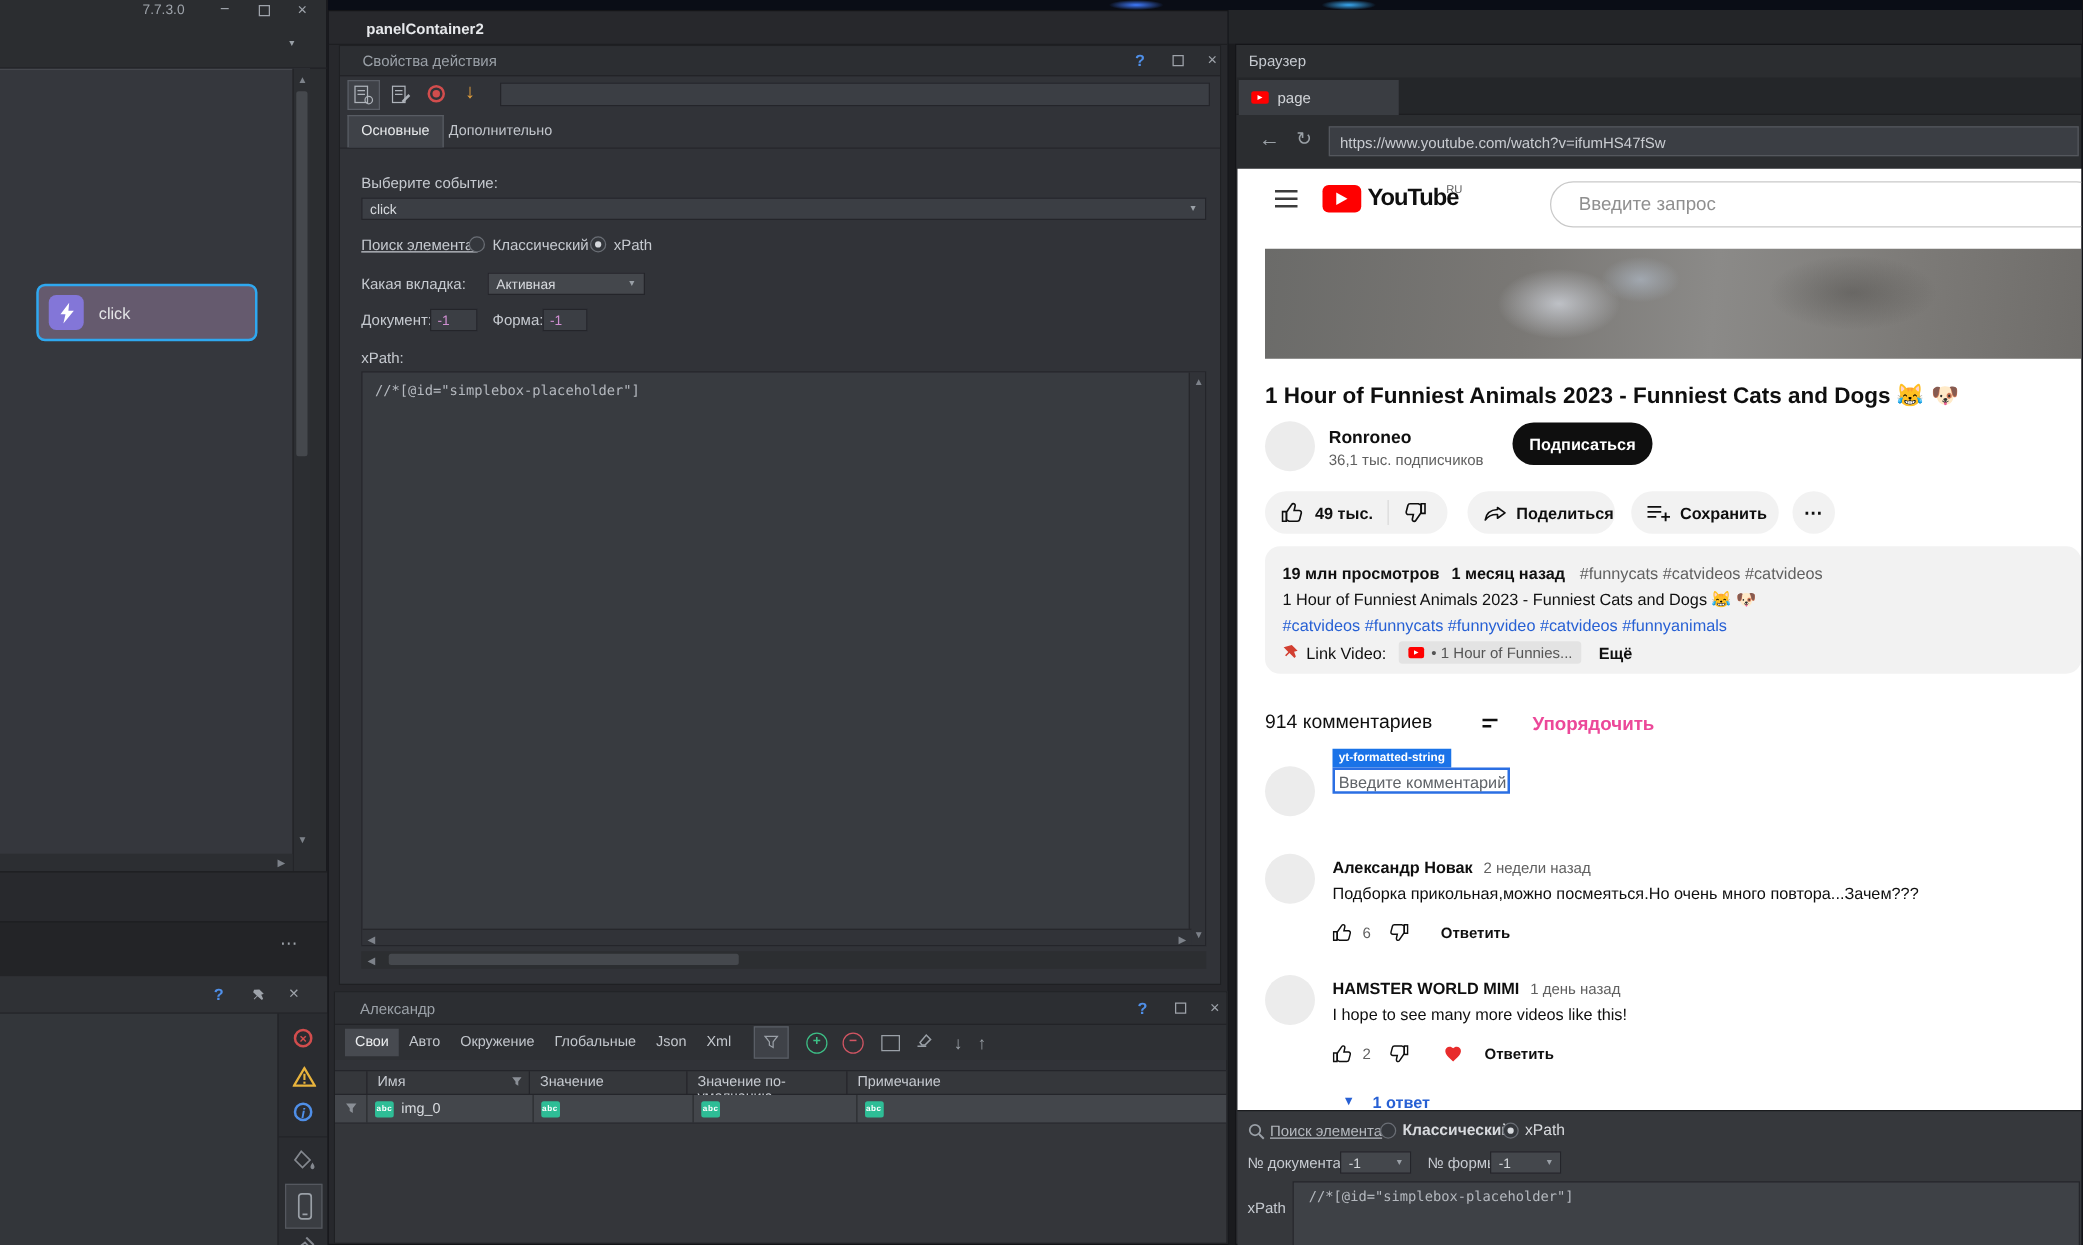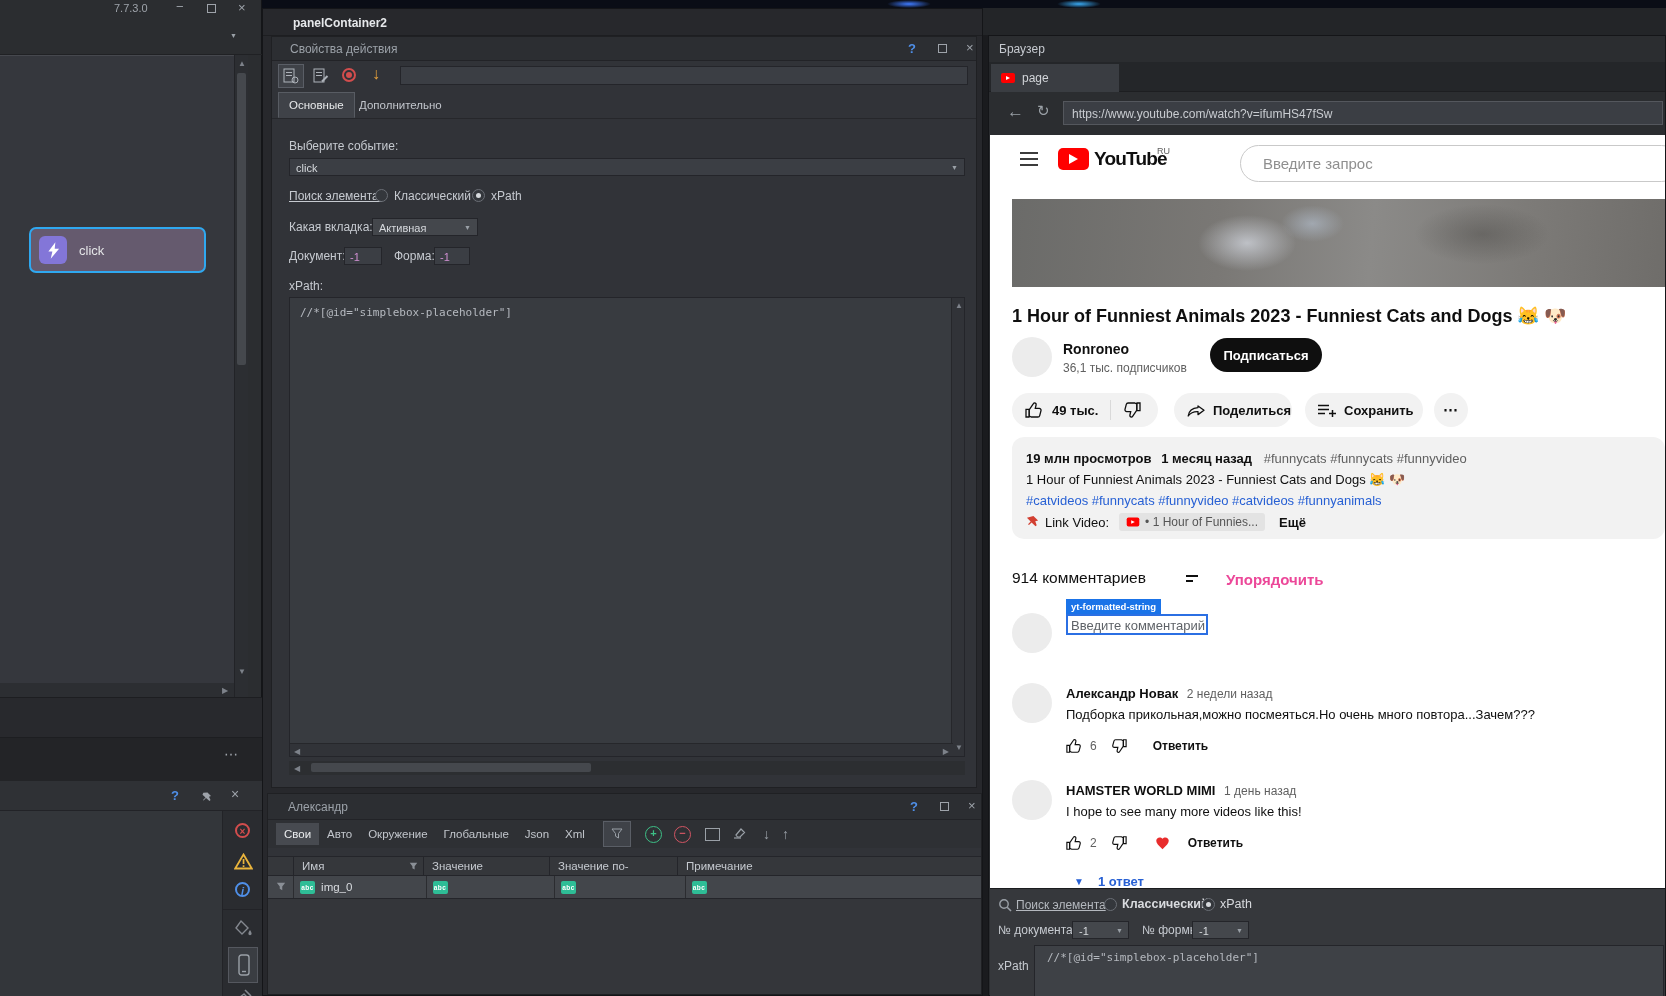--- a/index.html
+++ b/index.html
@@ -173,21 +173,21 @@
         <span class="abs chevg" style="right:6px;top:5px;">▼</span>
       </div>
 
       <span class="abs t12" style="left:17px;top:152px;text-decoration:underline;">Поиск элемента:</span>
       <span class="abs radio" style="left:103px;top:152px;"></span>
       <span class="abs t12" style="left:122px;top:152px;">Классический</span>
       <span class="abs radio on" style="left:200px;top:152px;"></span>
       <span class="abs t12" style="left:219px;top:152px;">xPath</span>
 
       <span class="abs t12" style="left:17px;top:183px;">Какая вкладка:</span>
-      <div class="abs darkfield" style="left:100px;top:181px;width:106px;height:18px;background:#44474c;">
+      <div class="abs darkfield" style="left:118px;top:181px;width:126px;height:18px;background:#44474c;">
         <span class="abs" style="left:6px;top:3px;">Активная</span>
         <span class="abs chevg" style="right:6px;top:5px;">▼</span>
       </div>
 
       <span class="abs t12" style="left:17px;top:212px;">Документ:</span>
       <div class="abs darkfield" style="left:72px;top:210px;width:38px;height:18px;">
         <span class="abs" style="left:5px;top:3px;color:#d08fd2;">-1</span>
       </div>
       <span class="abs t12" style="left:122px;top:212px;">Форма:</span>
       <div class="abs darkfield" style="left:162px;top:210px;width:36px;height:18px;">
@@ -375,21 +375,21 @@
         <span style="margin-left:7px;font-size:13px;font-weight:bold;">Сохранить</span>
       </div>
       <div class="abs pill" style="left:444px;top:258px;width:34px;height:34px;border-radius:50%;justify-content:center;">
         <span style="font-size:15px;font-weight:bold;letter-spacing:1px;">⋯</span>
       </div>
 
       <div class="abs" style="left:22px;top:302px;width:653px;height:102px;background:#f2f2f2;border-radius:12px;">
         <div class="abs" style="left:14px;top:14px;font-size:13px;color:#0f0f0f;">
           <span style="font-weight:bold;">19 млн просмотров</span>
           <span style="font-weight:bold;margin-left:6px;">1 месяц назад</span>
-          <span class="cgray" style="margin-left:8px;">#funnycats #funnycats #funnyvideo</span>
+          <span class="cgray" style="margin-left:8px;">#funnycats #catvideos #catvideos</span>
         </div>
         <span class="abs" style="left:14px;top:35px;font-size:13px;color:#0f0f0f;">1 Hour of Funniest Animals 2023 - Funniest Cats and Dogs 😹 🐶</span>
         <span class="abs blue" style="left:14px;top:56px;font-size:13px;">#catvideos  #funnycats #funnyvideo #catvideos  #funnyanimals</span>
         <div class="abs flexrow" style="left:14px;top:76px;height:18px;text-align:center;">
           <span style="display:flex;">
             <svg width="13" height="14" viewBox="0 0 14 15">
                 <path d="M8 1l5 5-3 .8 1.5 4.2-1.2 1.2L6 8 3.2 10.8l-1-.9 2.8-2.9L1 3z" fill="#d23f31"></path>
               </svg>
           </span>
           <span style="margin-left:6px;font-size:13px;color:#0f0f0f;">Link Video:</span>

